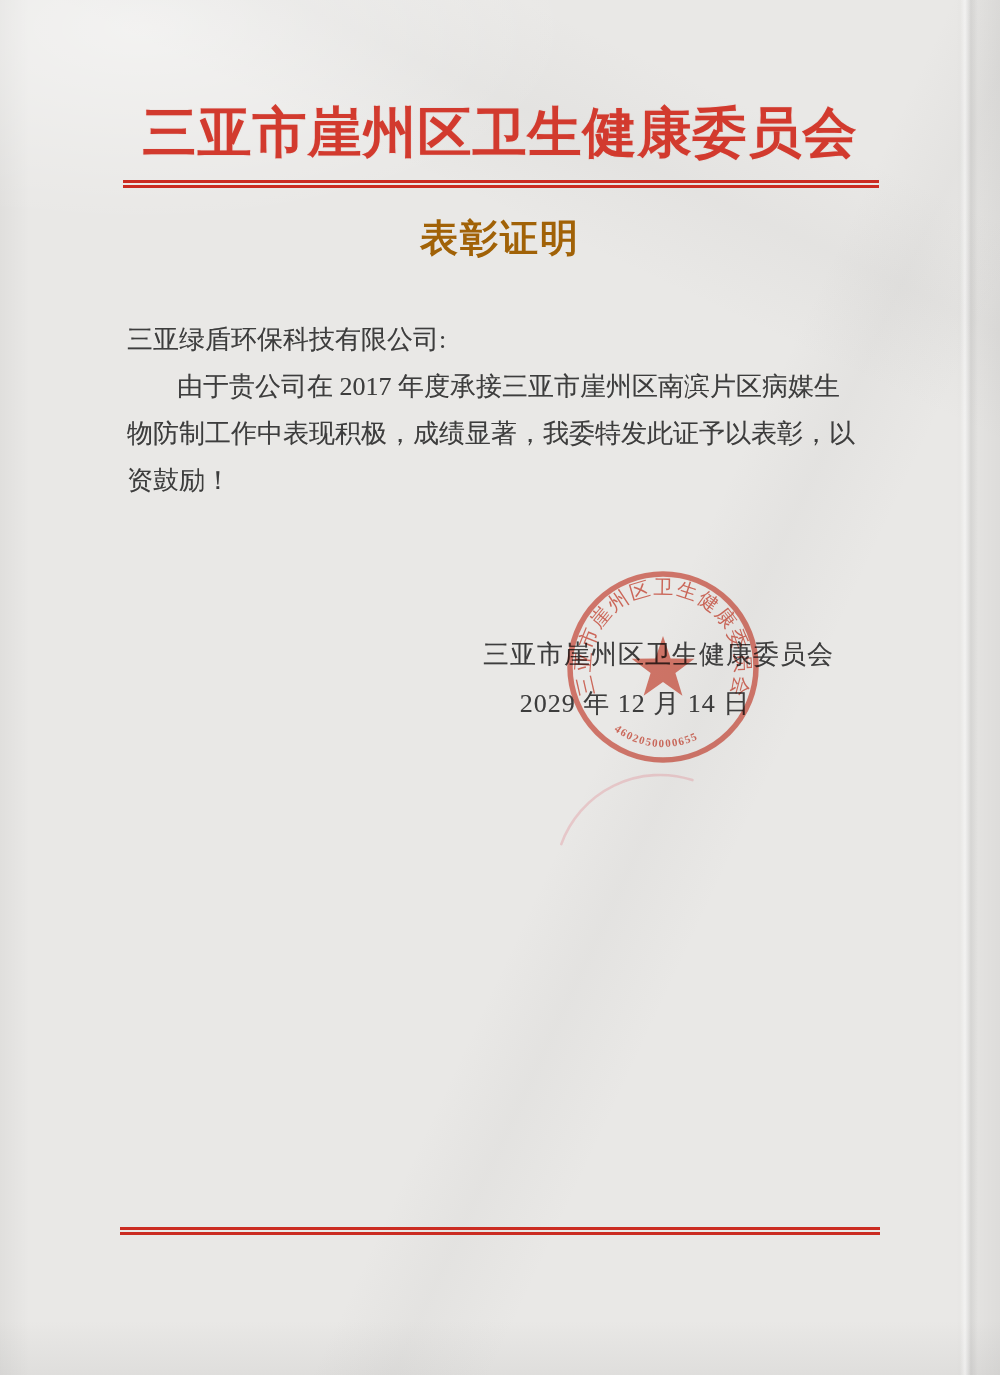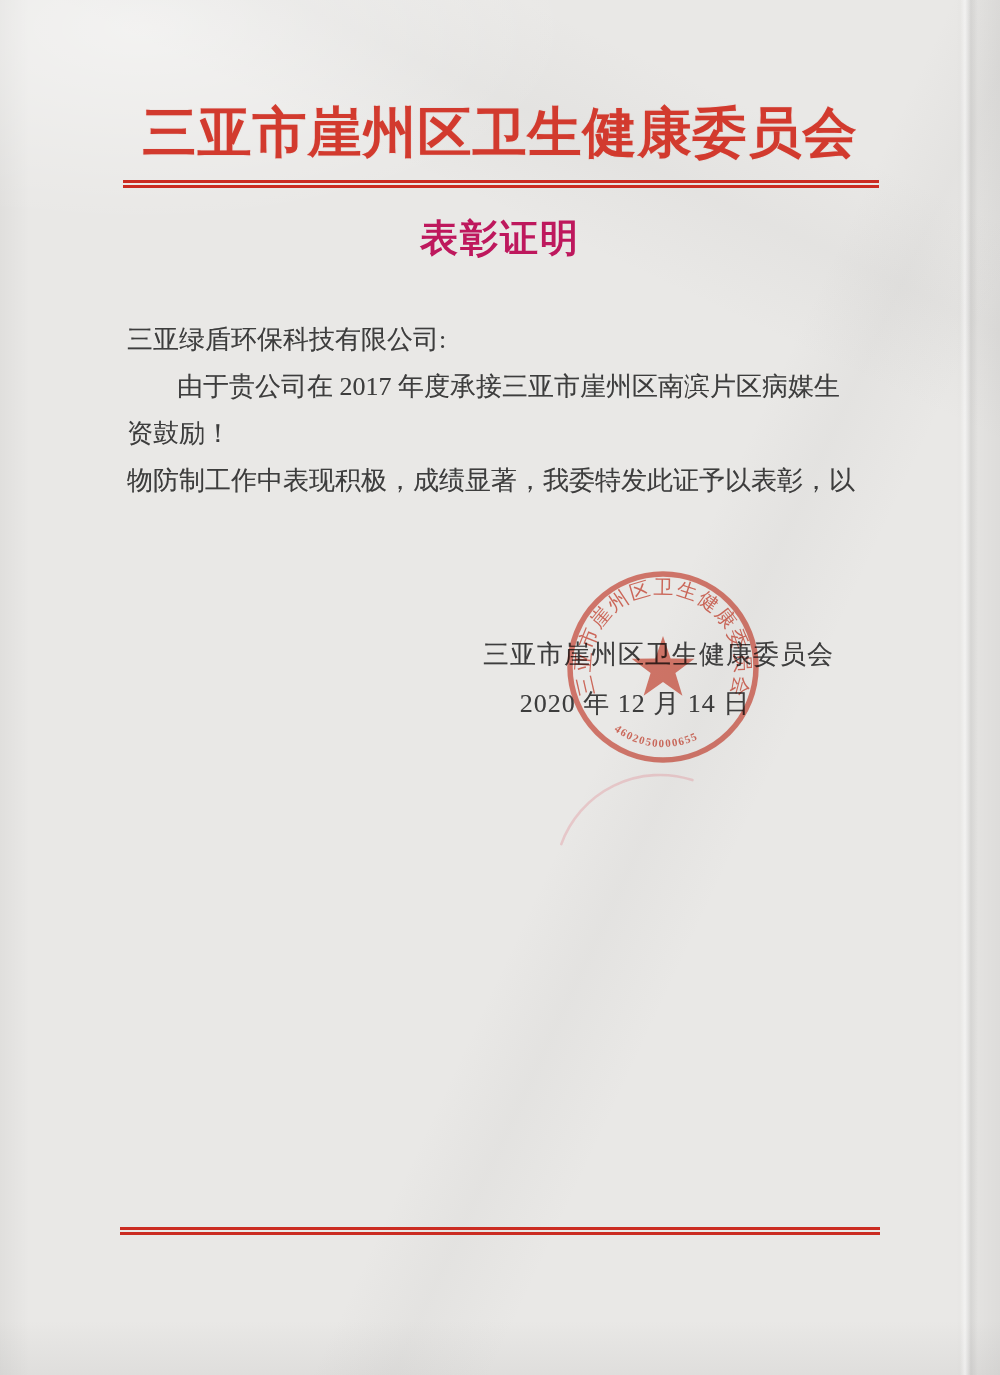--- a/index.html
+++ b/index.html
@@ -32,21 +32,21 @@
     position:absolute;height:2px;
     border-top:3px solid var(--rule-red,#cb2c22);
     border-bottom:3px solid var(--rule-red,#cb2c22);
   }
   .rule-top{left:123px;width:756px;top:180px;}
   .rule-bottom{left:120px;width:760px;top:1227px;}
   .doc-title{
     position:absolute;top:213px;left:0;right:0;margin:0;
     text-align:center;
     font-size:38px;font-weight:700;letter-spacing:2px;
-    color:#be185d;
+    color:#a16207;
   }
   .letter-body{
     position:absolute;left:127px;top:316px;width:745px;
     font-size:26px;color:var(--ink,#3d3d3d);
     text-shadow:0 0 0.5px rgba(60,60,60,0.35);
   }
   .letter-body .line{height:47px;line-height:47px;white-space:nowrap;}
   .letter-body .indent{padding-left:50px;}
   .signature{
     position:absolute;left:483px;top:637px;
@@ -78,26 +78,26 @@
 
   <h1 class="org-header">三亚市崖州区卫生健康委员会</h1>
 
   <div class="double-rule rule-top"></div>
 
   <h2 class="doc-title">表彰证明</h2>
 
   <div class="letter-body">
     <div class="line">三亚绿盾环保科技有限公司:</div>
     <div class="line indent">由于贵公司在 2017 年度承接三亚市崖州区南滨片区病媒生</div>
+    <div class="line">物防制工作中表现积极，成绩显著，我委特发此证予以表彰，以</div>
     <div class="line">资鼓励！</div>
-    <div class="line">物防制工作中表现积极，成绩显著，我委特发此证予以表彰，以</div>
   </div>
 
   <div class="signature">三亚市崖州区卫生健康委员会</div>
-  <div class="sig-date">2020 年 12 月 14 日</div>
+  <div class="sig-date">2029 年 12 月 14 日</div>
 
   <svg class="ghost" viewBox="0 0 220 140">
     <path d="M 16.3 92.1 A 105 105 0 0 1 147.4 28.1" fill="none" stroke="rgba(225,130,140,0.32)" stroke-width="2.6" stroke-linecap="round"></path>
   </svg>
 
   <svg class="seal" viewBox="0 0 200 200">
     <defs>
       <filter id="soft">
           <feGaussianBlur stdDeviation="0.45"></feGaussianBlur>
         </filter>

